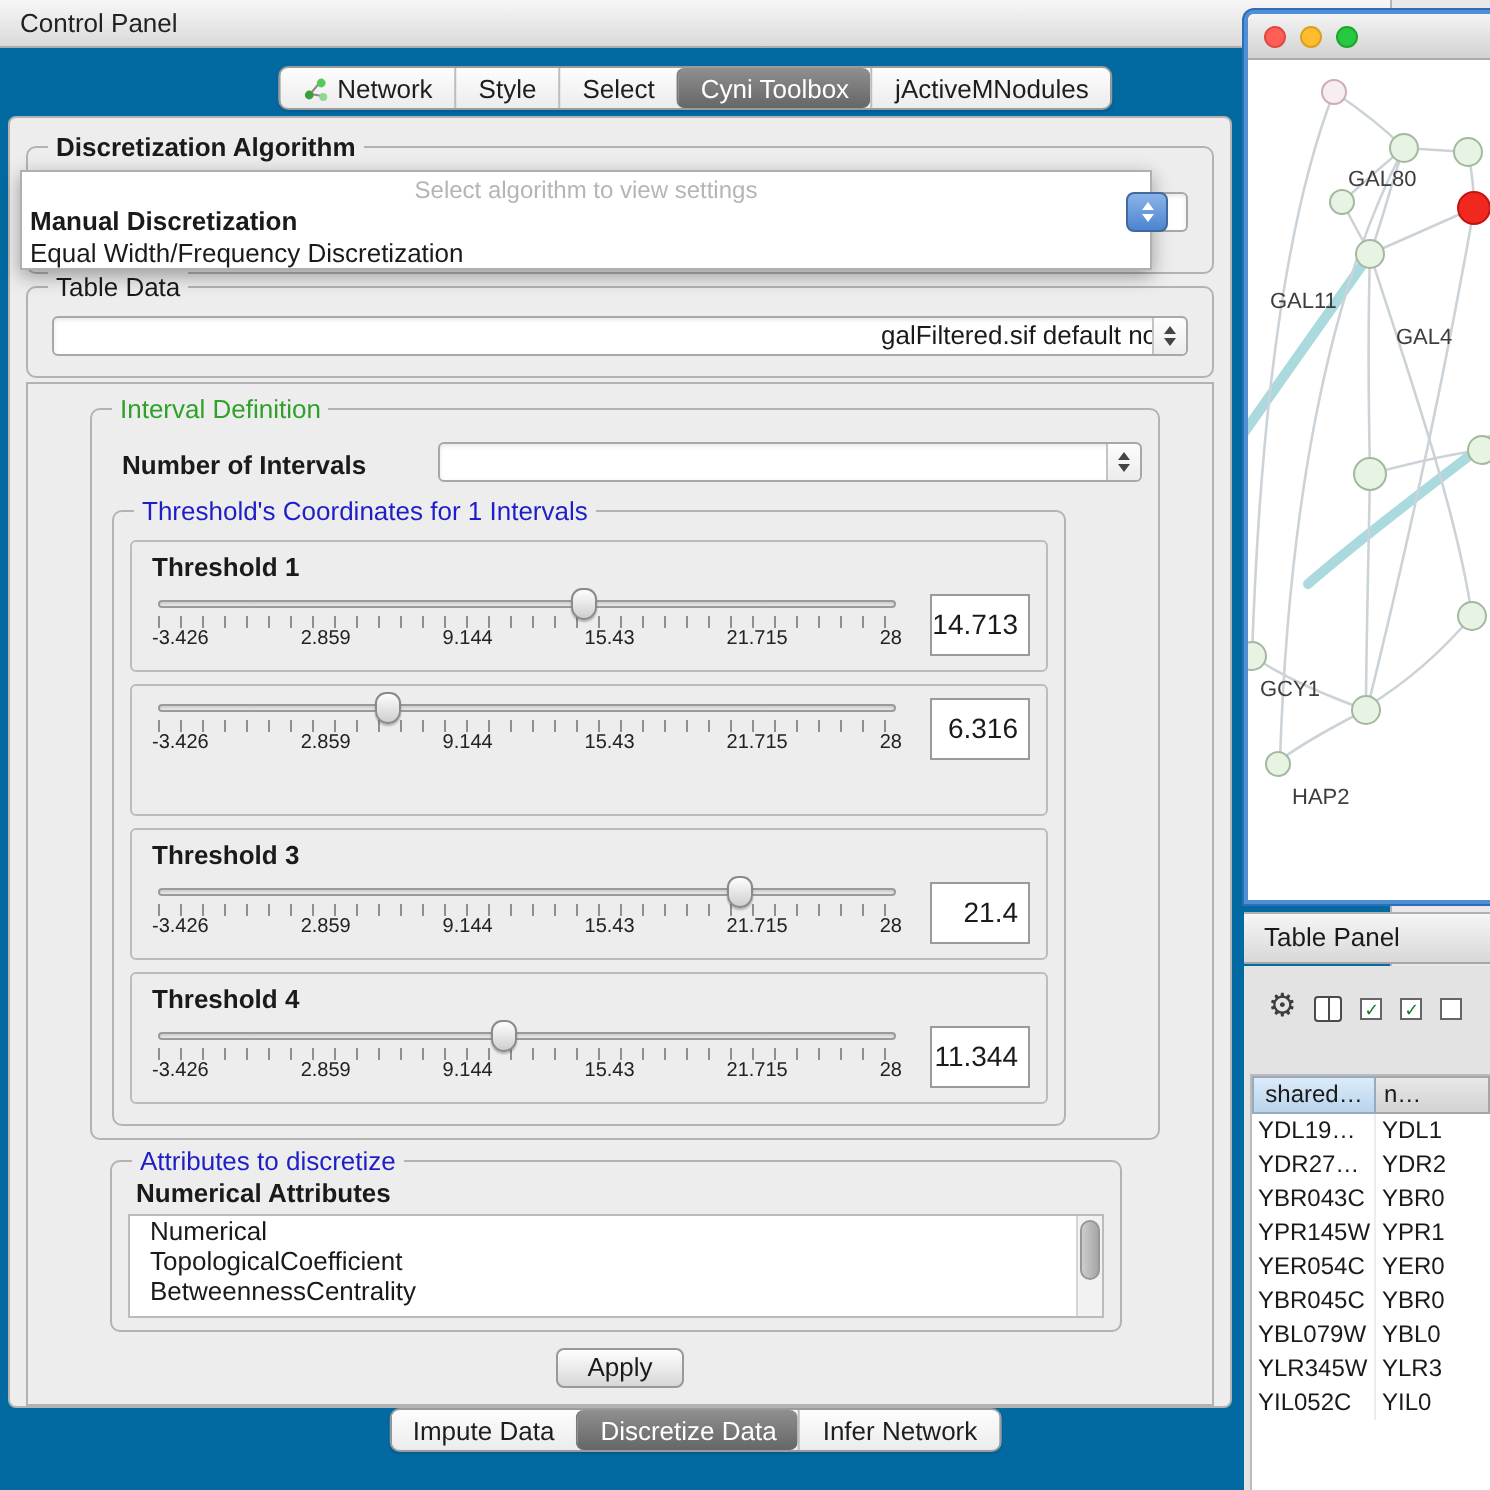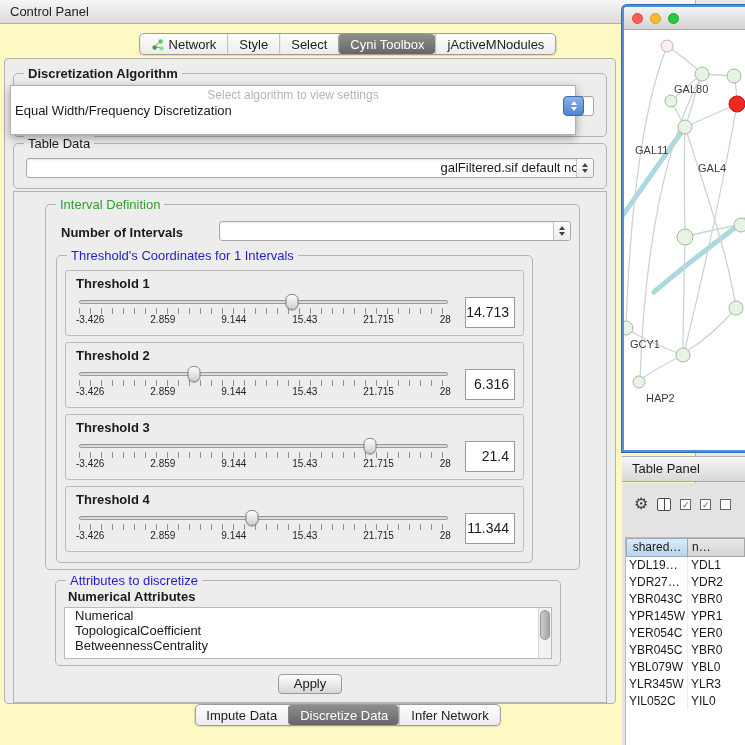--- a/index.html
+++ b/index.html
@@ -4,21 +4,21 @@
 <style>
   * { box-sizing: border-box; margin: 0; padding: 0; }
   html,body { width:745px; height:745px; }
   body {
     position:relative; overflow:hidden; background:#e9e9e9;
     font-family:"Liberation Sans", sans-serif; font-size:13px; color:#1a1a1a;
   }
 
   
   .cp { position:absolute; left:0; top:0; width:696px; height:745px;
-        background:#fef9c3; border-right:1px solid #b5b5b5; }
+        background:#0369a1; border-right:1px solid #b5b5b5; }
   .titlebar { height:24px; background:linear-gradient(#f7f7f7,#dadada);
         border-bottom:1px solid #adadad; display:flex; align-items:center; padding:0 10px; }
   .titlebar .title { flex:1; font-size:13px; color:#222; }
   .float-icon { width:10px; height:10px; border:1.5px solid #333; margin-right:12px; }
   .close-icon { font-size:14px; font-weight:bold; color:#222; line-height:14px; }
 
   .tabs { position:absolute; left:50%; transform:translateX(-50%); display:flex;
           border:1px solid #9b9b9b; border-radius:5px;
           background:linear-gradient(#fdfdfd,#ececec); height:22px; align-items:stretch;
           box-shadow:0 1px 1px rgba(0,0,0,.12); white-space:nowrap; }
@@ -196,20 +196,21 @@
       <span class="gtitle bold">Discretization Algorithm</span>
       <div class="combo" id="algoCombo"></div>
       <div class="blue-cap">
         <span class="tri-up"></span>
         <span class="tri-down"></span>
       </div>
     </div>
 
     <div class="popup">
       <div class="ph">Select algorithm to view settings</div>
+      <div class="opt bold">Manual Discretization</div>
       <div class="opt">Equal Width/Frequency Discretization</div>
     </div>
 
     <div class="group" id="tableDataGroup">
       <span class="gtitle">Table Data</span>
       <div class="combo" id="tableDataCombo">
         <span>galFiltered.sif default node</span>
         <span class="stepper">
           <span class="tri-up"></span>
           <span class="tri-down"></span>
@@ -249,21 +250,20 @@
                   <span>15.43</span>
                   <span>21.715</span>
                   <span>28</span>
                 </div>
               </div>
               <div class="valbox">14.713</div>
             </div>
           </div>
 
           <div class="tpanel">
-            <div class="tlabel">Threshold 2</div>
             <div class="trow">
               <div class="sliderzone">
                 <div class="track">
                   <div class="thumb" style="left: 30.9998%;"></div>
                 </div>
                 <div class="ruler"></div>
                 <div class="ticks">
                   <span>-3.426</span>
                   <span>2.859</span>
                   <span>9.144</span>

